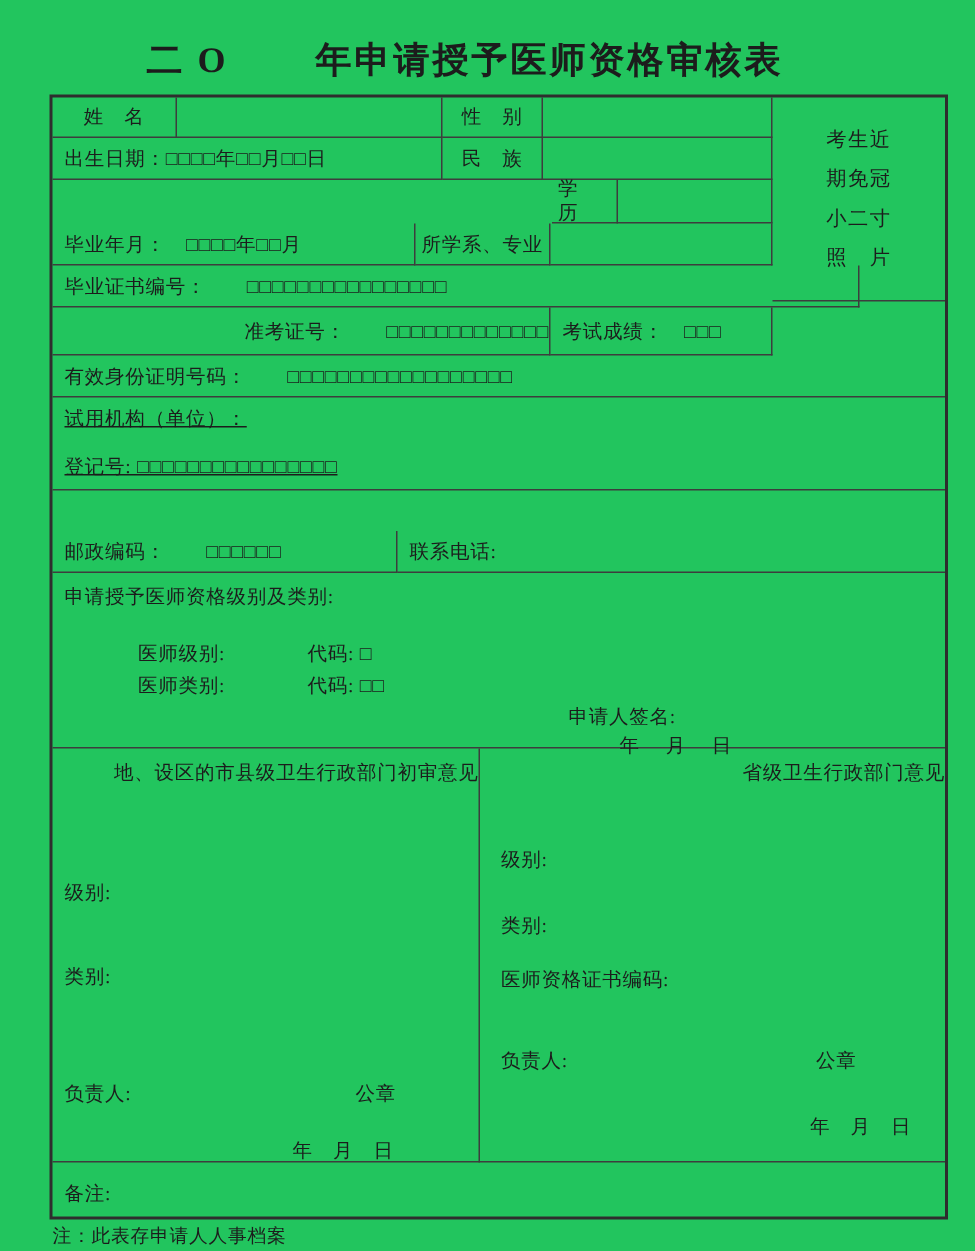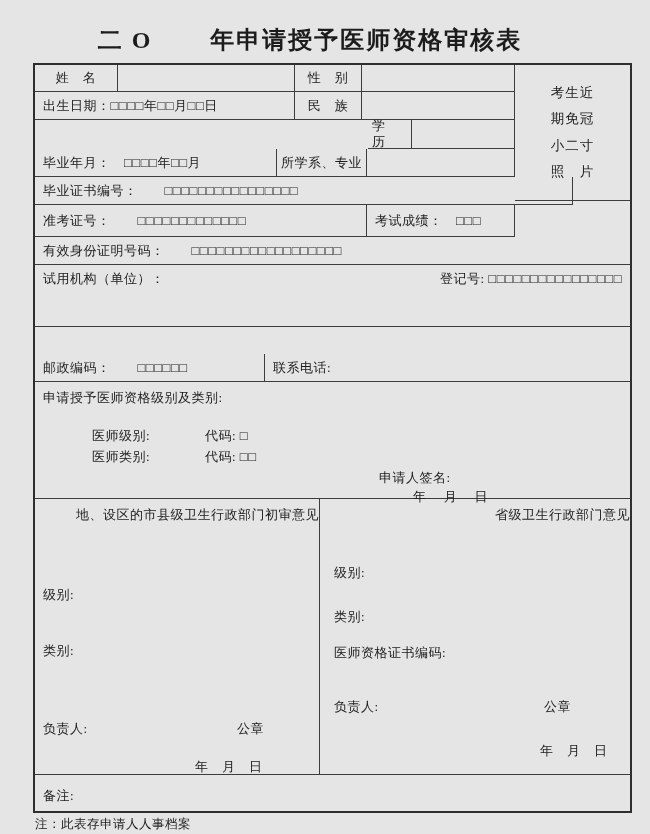--- a/index.html
+++ b/index.html
@@ -1,16 +1,16 @@
 <!DOCTYPE html>
 <html><head>
 <meta charset="utf-8">
 <style>
   html,body{margin:0;padding:0;background:#ffffff;}
-  .page{position:relative;width:650px;height:834px;background:#e5e5e5;
+  .page{position:relative;width:650px;height:834px;background:#22c55e;
         font-family:"Liberation Serif","DejaVu Serif",serif;color:#1c1c1c;overflow:hidden;}
   .title{position:absolute;left:0;top:24px;width:650px;display:flex;justify-content:center;
          align-items:baseline;font-weight:bold;font-size:24px;letter-spacing:2px;padding-right:30px;box-sizing:border-box;}
   .title-gap{display:inline-block;width:58px;}
   .tbl{position:absolute;left:33px;top:63px;width:599px;height:750px;
        border:2px solid #2e2e2e;box-sizing:border-box;}
   .cell{position:absolute;box-sizing:border-box;display:flex;align-items:center;
         font-size:13px;letter-spacing:0.5px;line-height:1.2;}
   .br{border-right:1px solid #3d3d3d;}
   .bb{border-bottom:1px solid #3d3d3d;}
@@ -30,30 +30,30 @@
   .c-school{left:0;top:55px;width:333px;height:29px;}
   .c-degree-label{left:333px;top:55px;width:44px;height:29px;padding-left:4px;}
   .c-degree-value{left:377px;top:55px;width:103px;height:29px;}
   
   .c-graddate{left:0;top:84px;width:242px;height:28px;}
   .c-dept-label{left:242px;top:84px;width:90px;height:28px;padding-left:4px;}
   .c-dept-value{left:332px;top:84px;width:148px;height:28px;}
   
   .c-diploma{left:0;top:112px;width:538px;height:28px;}
   
-  .c-examno{left:0;top:140px;width:332px;height:32px;}
+  .c-examno{left:0;top:140px;width:332px;height:32px;justify-content:flex-end;}
   .c-score{left:332px;top:140px;width:148px;height:32px;}
   
   .c-photo{left:480px;top:0;right:0;height:136px;flex-direction:column;justify-content:center;
            font-size:13.5px;line-height:1.95;letter-spacing:1px;}
   
   .c-idnum{left:0;top:172px;right:0;height:28px;}
   
-  .c-org{left:0;top:200px;right:0;height:62px;flex-direction:row;align-items:flex-start;
-         justify-content:space-between;padding:6px 8px 7px 8px;}
+  .c-org{left:0;top:200px;right:0;height:62px;flex-direction:column;align-items:flex-start;
+         justify-content:space-between;padding:6px 8px 7px 8px;text-decoration:underline;}
   
   .c-address{left:0;top:262px;right:0;height:27px;}
   
   .c-postal{left:0;top:289px;width:230px;height:28px;}
   .c-phone{left:230px;top:289px;right:0;height:28px;}
   
   .c-apply{left:0;top:317px;right:0;height:117px;display:block;}
   .apply-heading{left:8px;top:8px;}
   .apply-level-label{left:57px;top:46px;}
   .apply-level-code{left:170px;top:46px;}

